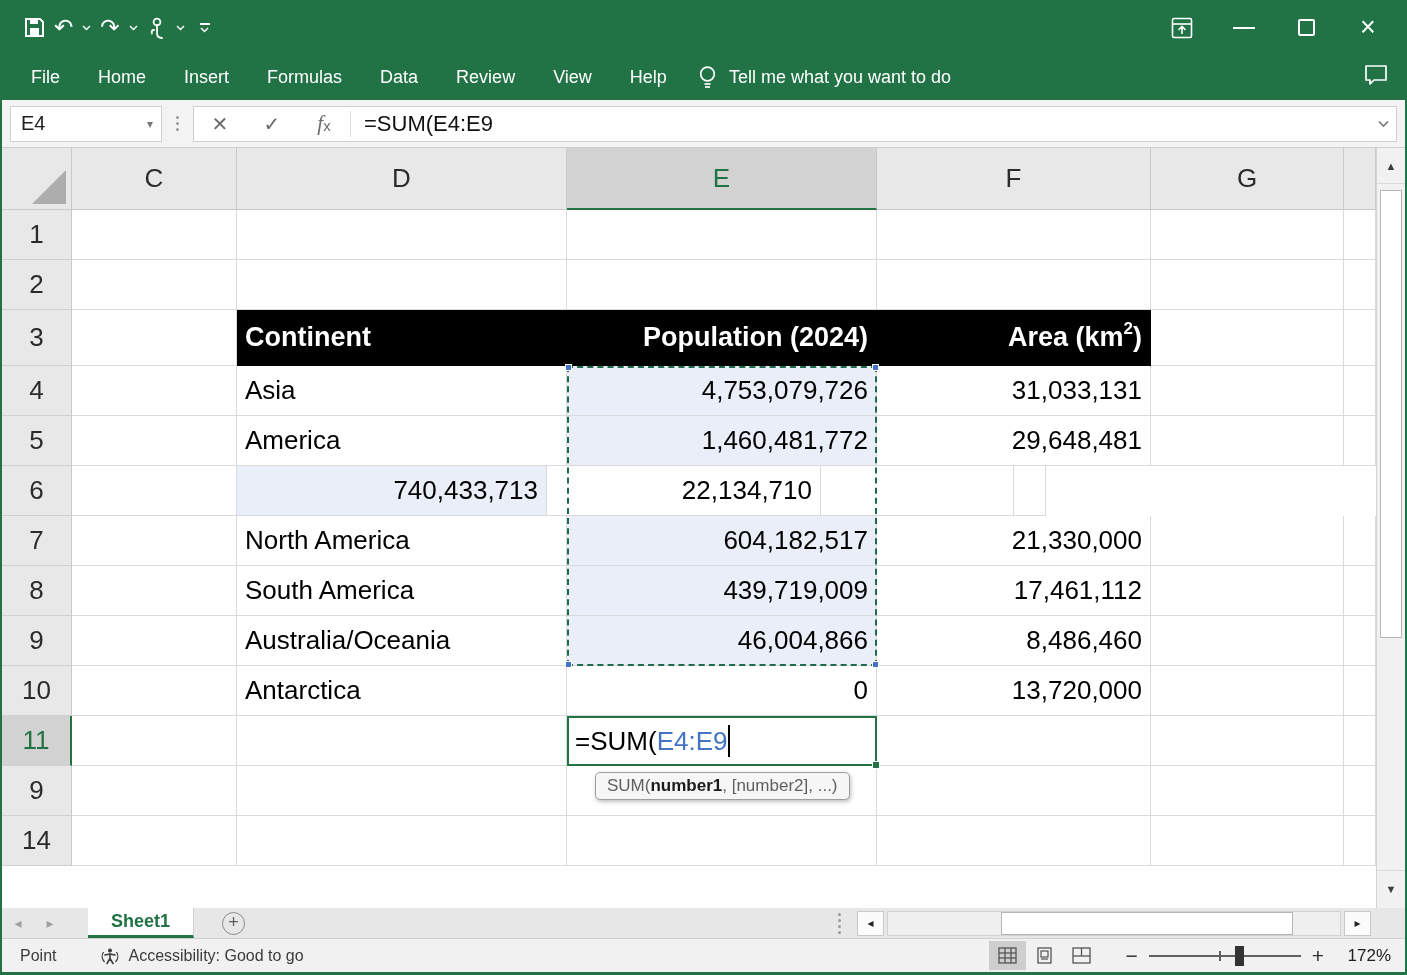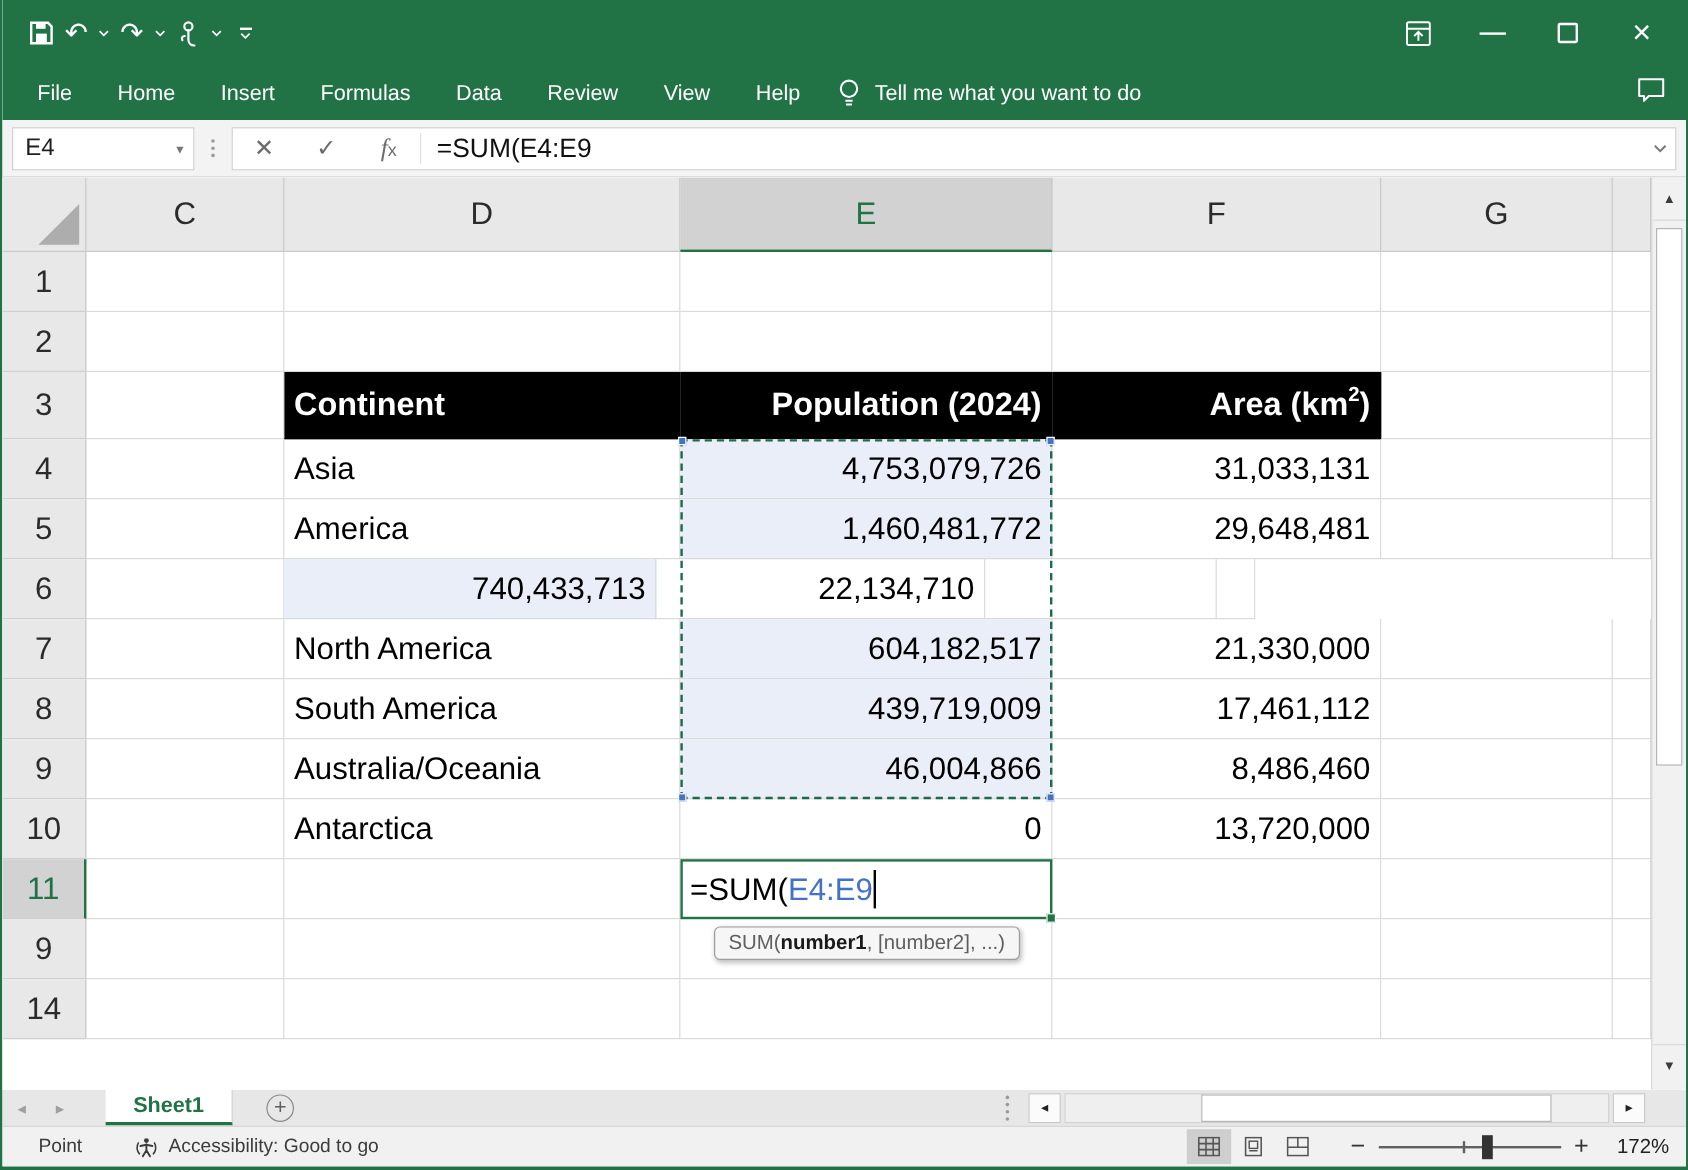--- a/index.html
+++ b/index.html
@@ -90,21 +90,21 @@
   .newsheet { width:23px; height:23px; border-radius:50%; border:1px solid #8a8a8a; color:#5f5f5f; display:flex; align-items:center; justify-content:center; font-size:18px; margin-left:28px; padding-bottom:2px; }
   .tab-right { margin-left:auto; display:flex; align-items:center; height:100%; }
   .hdots { display:flex; flex-direction:column; gap:3px; margin-right:16px; }
   .hdots i { width:3px; height:3px; border-radius:50%; background:#9a9a9a; }
   .hbtn { width:27px; height:25px; background:#fbfbfb; border:1px solid #c9c9c9; display:flex; align-items:center; justify-content:center; font-size:12px; color:#222; }
   .hs-track { width:454px; height:25px; background:#efefef; border:1px solid #d2d2d2; position:relative; margin:0 3px; }
   .hs-thumb { position:absolute; left:113px; width:292px; top:0; bottom:0; background:#fff; border:1px solid #b5b5b5; }
   .tab-corner { width:34px; height:100%; }
 
   
-  .statusbar { height:34px; flex:none; background:#f1f1f1; border-top:1px solid #d0d0d0; display:flex; align-items:center; font-size:16px; color:#3b3b3b; padding-left:30px; }
+  .statusbar { height:34px; flex:none; background:#f1f1f1; border-top:1px solid #d0d0d0; display:flex; align-items:center; font-size:16px; color:#3b3b3b; padding-left:18px; }
   .acc { display:flex; align-items:center; gap:8px; margin-left:44px; }
   .sb-right { margin-left:auto; display:flex; align-items:center; padding-right:14px; }
   .viewbtn { width:37px; height:29px; display:flex; align-items:center; justify-content:center; }
   .viewbtn.active { background:#cecece; }
   .zoom-out,.zoom-in { font-size:21px; color:#333; padding:0 11px; }
   .zoom-out { margin-left:14px; }
   .slider { width:152px; height:20px; position:relative; display:flex; align-items:center; }
   .slider .track { width:100%; height:2px; background:#5f5f5f; }
   .slider .tick { position:absolute; left:70px; top:5px; width:2px; height:10px; background:#5f5f5f; }
   .slider .thumb { position:absolute; left:86px; top:0; width:9px; height:20px; background:#333; }

